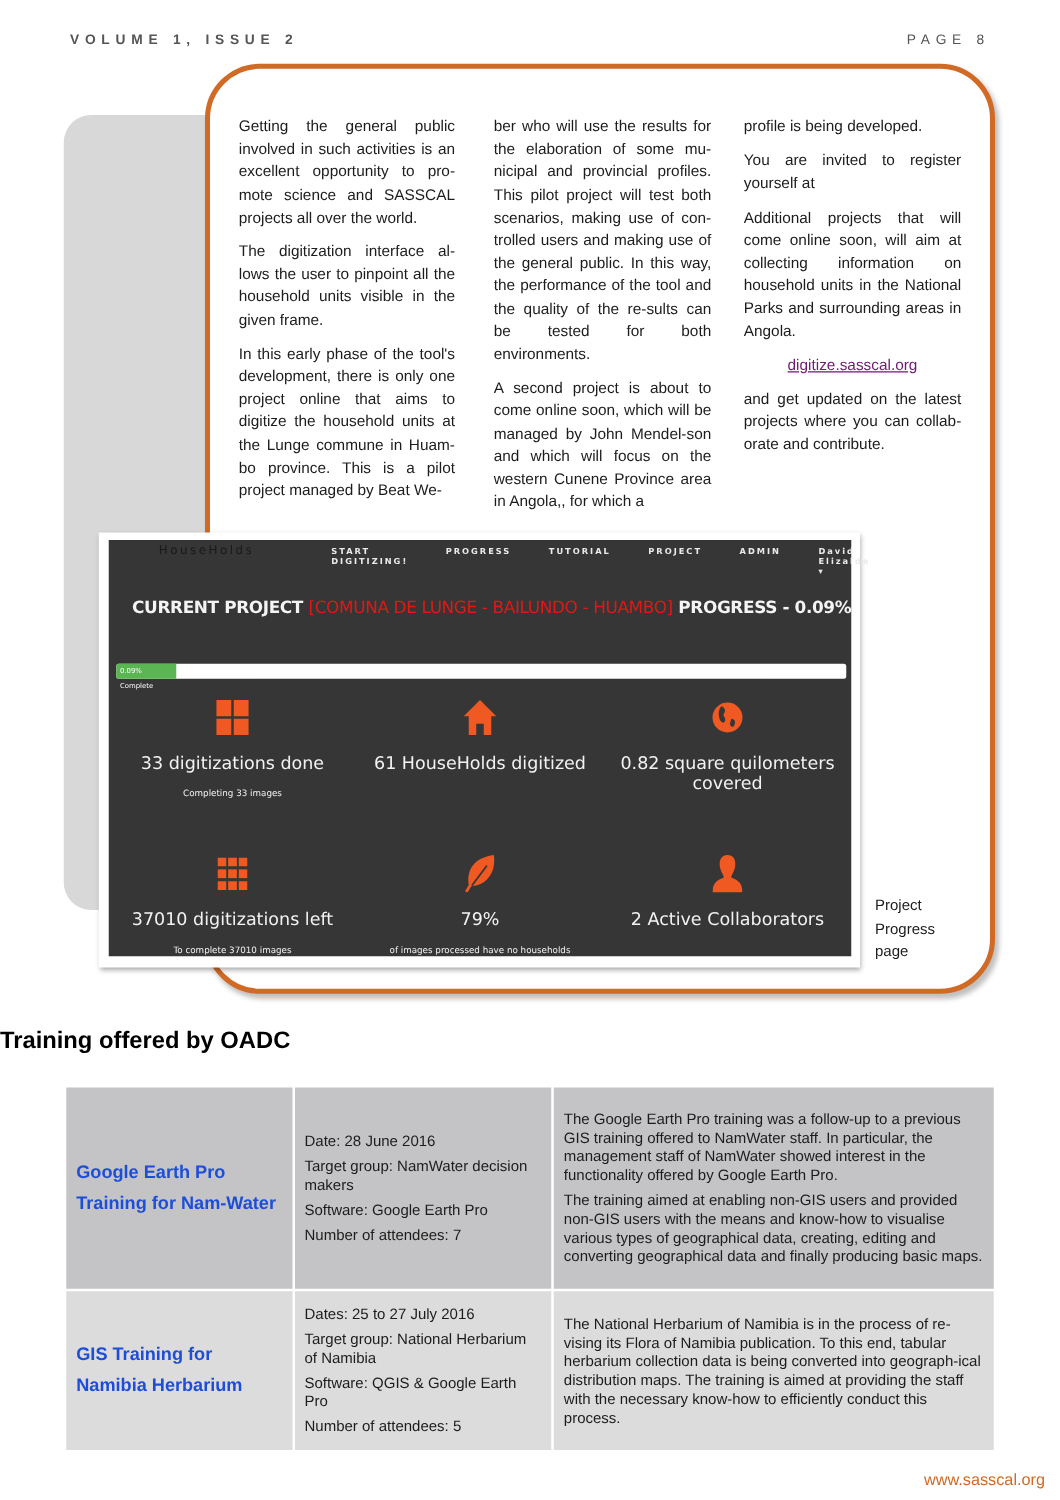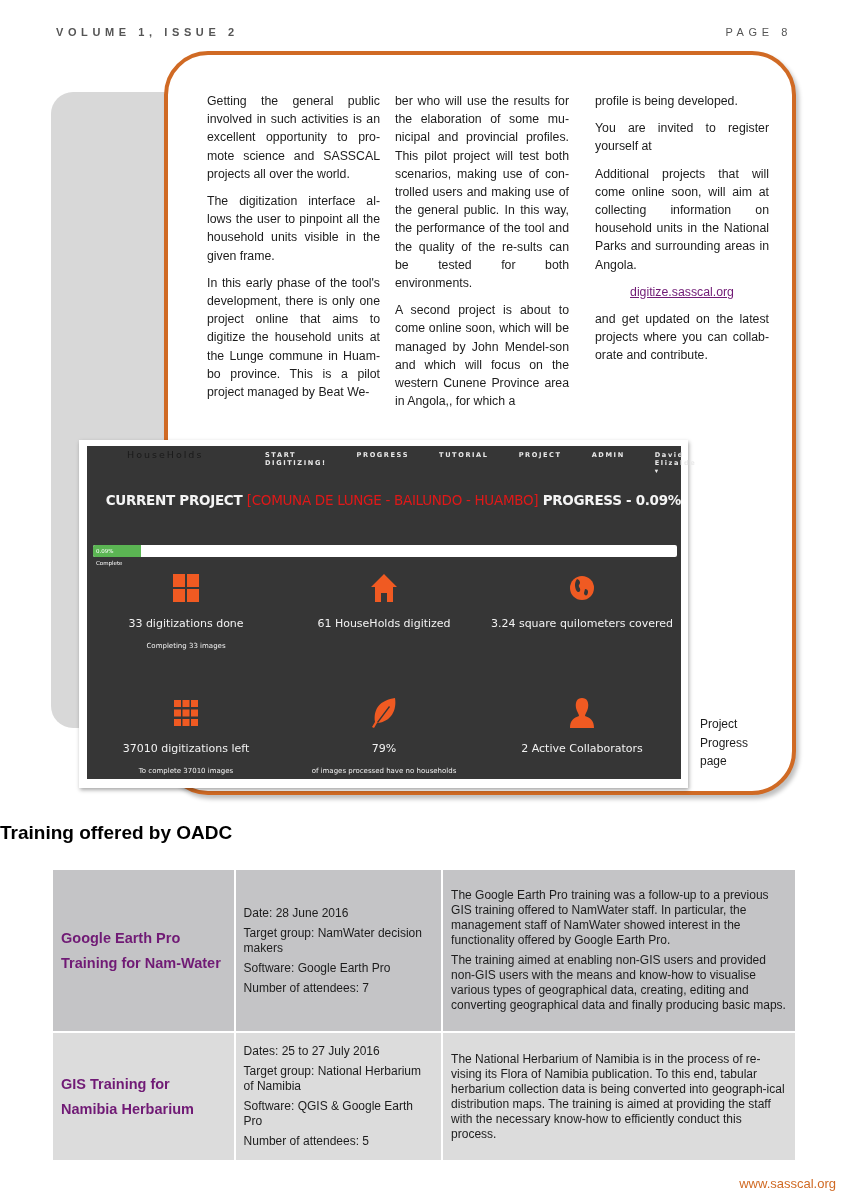--- a/index.html
+++ b/index.html
@@ -11,51 +11,51 @@
   .rh-right { right: 56px; }
 
   .gray-panel { position: absolute; left: 51px; top: 92px; width: 140px; height: 636px; background: #d8d8d8; border-radius: 22px; }
 
   .orange-frame { position: absolute; left: 164px; top: 51px; width: 632px; height: 744px;
     border: 4px solid #d06a24; border-radius: 44px; background: #ffffff;
     box-shadow: 3px 4px 4px rgba(0,0,0,0.25); }
 
   .columns { position: absolute; top: 92px; font-size: 12.3px; line-height: 18.2px; color: #1c1c1c; text-align: justify; }
   .columns p { margin-bottom: 9px; }
-  .col1 { left: 191px; width: 173px; margin-left: 16px; }
+  .col1 { left: 191px; width: 173px; }
   .col2 { left: 395px; width: 174px; }
   .col3 { left: 595px; width: 174px; }
   .link { color: #701a75; text-decoration: underline; text-align: center; display: block; }
 
-  .screenshot { position: absolute; left: 79px; top: 440px; width: 609px; height: 348px; background: #fff;
+  .screenshot { position: absolute; left: 79px; top: 426px; width: 609px; height: 348px; background: #fff;
     padding: 6px 7px 9px 8px; box-shadow: 1px 2px 4px rgba(0,0,0,0.35); }
   .app { width: 100%; height: 100%; background: #363636; position: relative; font-family: "DejaVu Sans", sans-serif; }
   .nav { height: 18px; position: relative; }
   .brand { position: absolute; left: 40px; top: 3px; font-size: 9.5px; letter-spacing: 2px; color: #1a1a1a; }
   .nav-links { position: absolute; left: 178px; top: 5px; display: flex; gap: 30px; font-size: 6.6px; font-weight: bold; letter-spacing: 1.6px; color: #eaeaea; }
   .proj-title { position: absolute; top: 46px; left: 0; right: 0; text-align: right; font-size: 13.5px; font-weight: bold; color: #f4f4f4; letter-spacing: -0.3px; }
   .proj-title .red { color: #e01818; font-weight: normal; }
   .progress { position: absolute; left: 6px; right: 4px; top: 99px; height: 12px; background: #fff; border-radius: 2px; }
   .progress-fill { position: absolute; left: 0; top: 0; height: 100%; background: #5bb553; border-radius: 2px 0 0 2px; min-width: 48px; color: #fff; font-size: 5.5px; line-height: 12px; padding-left: 3px; }
   .stats { position: absolute; left: 0; right: 0; top: 122px; display: grid; grid-template-columns: 1fr 1fr 1fr; grid-template-rows: 118px 90px; }
   .stat { text-align: center; color: #f2f2f2; }
   .stat .ico { height: 34px; display: flex; align-items: center; justify-content: center; margin-top: 3px; }
-  .stat .big { font-size: 11px; margin-top: 12px; }
+  .stat .big { font-size: 14px; margin-top: 12px; }
   .stat .small { font-size: 7px; margin-top: 12px; }
   .row2 .ico { margin-top: 10px; }
 
   .caption { position: absolute; left: 700px; top: 715px; font-size: 12px; line-height: 18.5px; color: #1c1c1c; }
 
   .section-title { position: absolute; top: 822px; left: 0; right: 0; text-align: left; font-size: 19px; font-weight: bold; color: #000; }
 
   table.training { position: absolute; left: 51px; top: 868px; width: 746px; border-collapse: collapse; font-size: 12px; line-height: 15px; color: #1c1c1c; }
   table.training td { border: 2px solid #ffffff; vertical-align: middle; padding: 6px 8px; }
   table.training tr.r1 td { background: #c4c4c6; height: 163px; }
   table.training tr.r2 td { background: #dcdcdc; height: 122px; }
-  td.c1 { width: 183px; font-weight: bold; font-size: 14.5px; line-height: 19px; color: #701a75; }
+  td.c1 { width: 183px; font-weight: bold; font-size: 14.5px; line-height: 19px; color: #1d4ed8; }
   td.c2 { width: 208px; }
   td.c3 { width: 355px; }
   td p { margin: 5px 0; }
   td.c1 p { margin: 6px 0; }
 
   .footer-url { position: absolute; right: 12px; top: 1176px; font-size: 13px; color: #d06a24; }
 </style>
 </head>
 <body>
 
@@ -126,21 +126,21 @@
         </div>
         <div class="big">61 HouseHolds digitized</div>
       </div>
       <div class="stat">
         <div class="ico">
           <svg width="26" height="28" viewBox="0 0 26 28">
               <circle cx="13" cy="14" r="12" fill="#f05a22"></circle>
               <path fill="#363636" d="M8 5 C11 6 12 9 10 11 C9 13 12 14 11 17 C10 19 8 18 7 16 C6 13 5 9 8 5 Z M16 15 C19 15 20 18 18 21 C17 22 15 21 15 19 Z"></path>
             </svg>
         </div>
-        <div class="big">3.24 square quilometers covered</div>
+        <div class="big">0.82 square quilometers covered</div>
       </div>
       <div class="stat row2">
         <div class="ico">
           <svg width="24" height="26" viewBox="0 0 24 26">
               <g fill="#f05a22">
                 <rect x="0" y="0" width="7" height="7"></rect>
                 <rect x="8.5" y="0" width="7" height="7"></rect>
                 <rect x="17" y="0" width="7" height="7"></rect>
                 <rect x="0" y="9.5" width="7" height="7"></rect>
                 <rect x="8.5" y="9.5" width="7" height="7"></rect>

